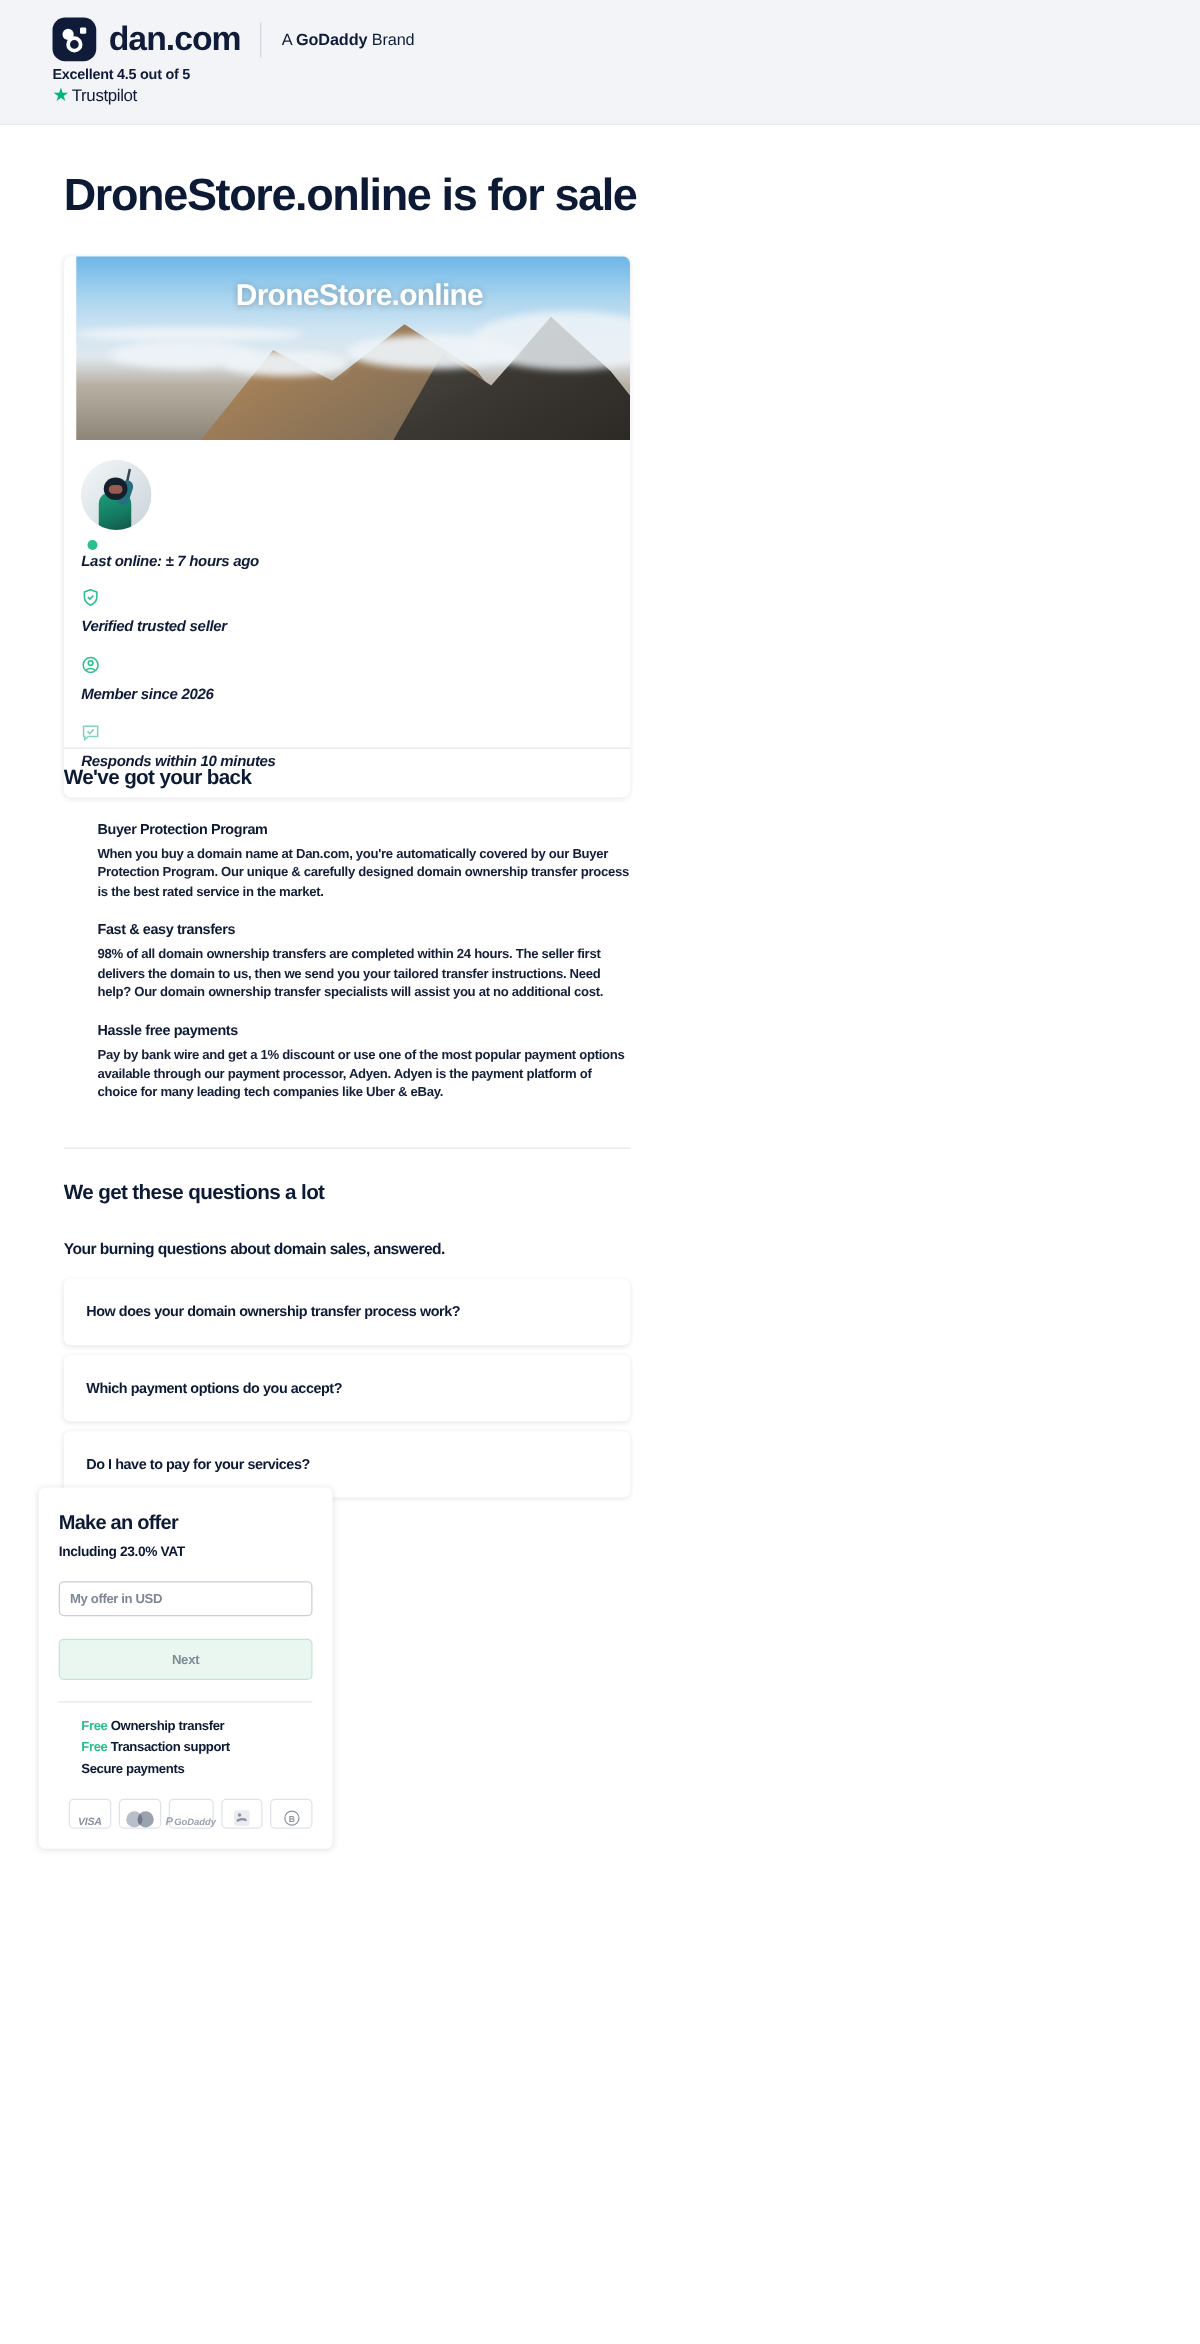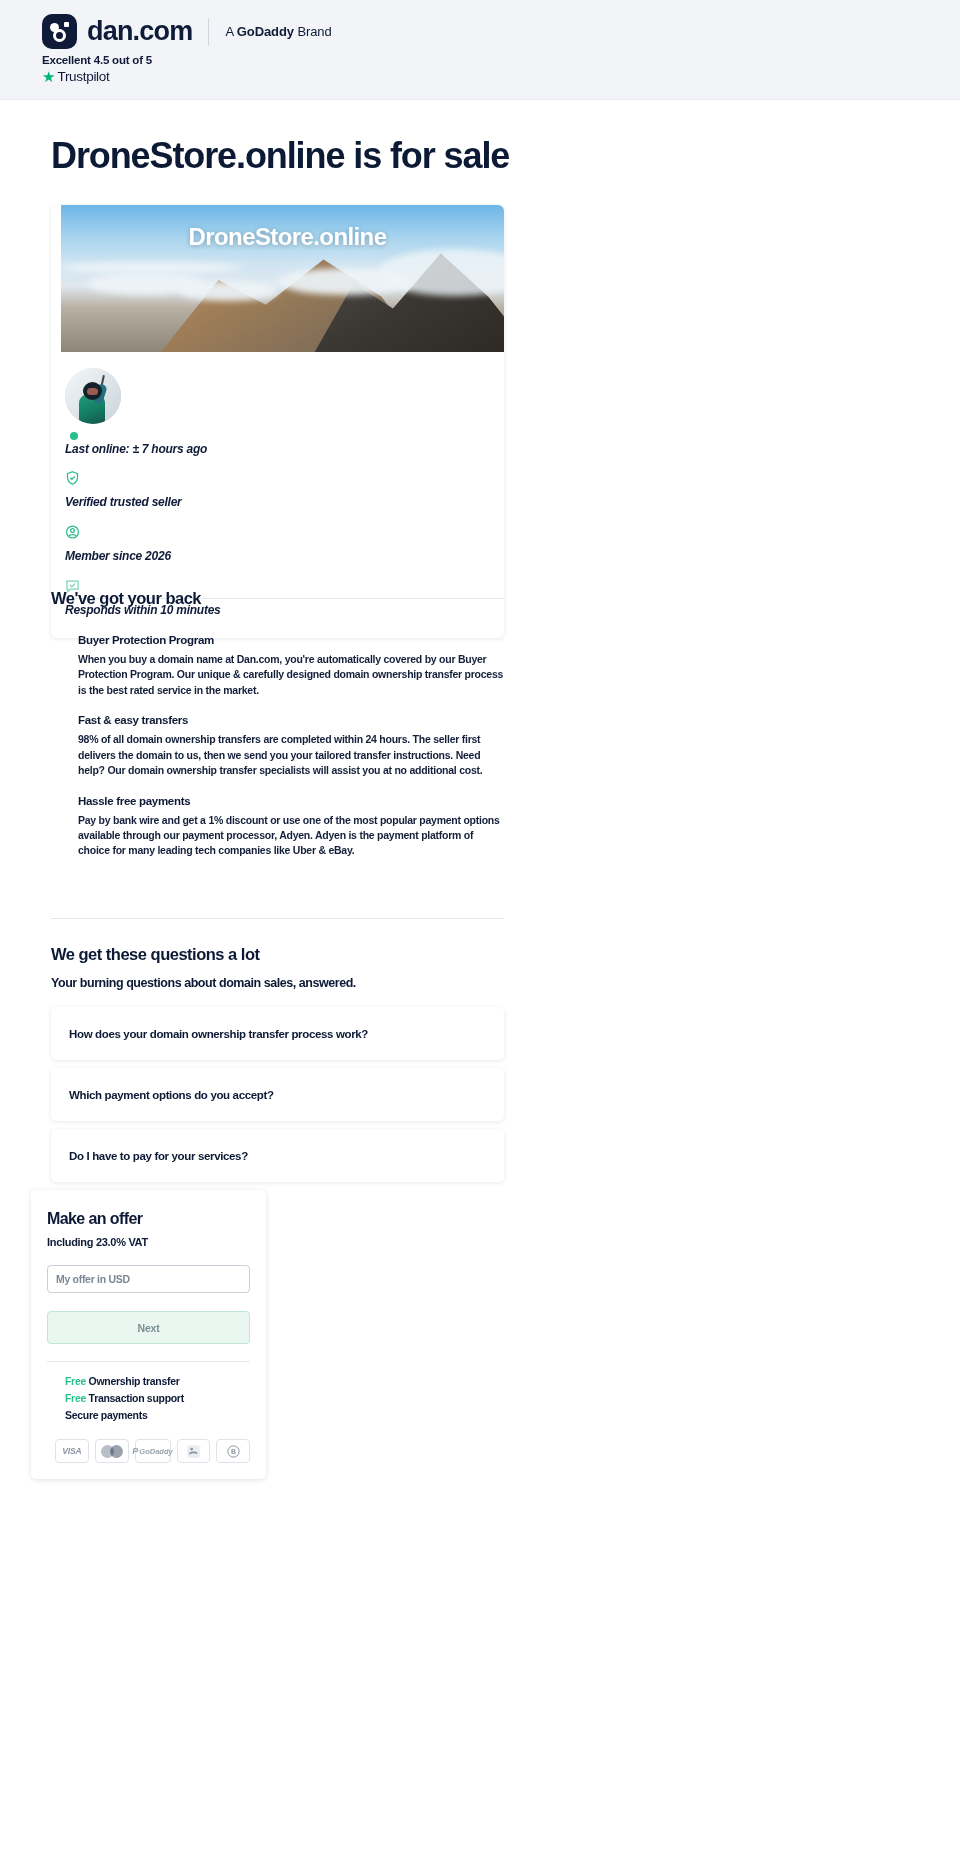--- a/index.html
+++ b/index.html
@@ -105,30 +105,30 @@
   .seller-line { font-size: 12px; font-weight: 700; color:#0f1b38; letter-spacing:-0.25px; }
   .last-online { margin-top: 18px; }
   .trust-item { margin-top: 14px; }
   .trust-item .ti-icon { display:block; height:16px; margin-bottom:6px; }
   .ti-icon svg { display:block; }
 
   
   .hr { position:absolute; left:51px; width:453px; height:1px; background:#e4e7ec; }
 
   
-  .sec-back { position:absolute; left:51px; top:589px; width:453px; }
+  .sec-back { position:absolute; left:51px; top:613px; width:453px; }
   .sec-h2 { font-size: 16.5px; font-weight: 800; letter-spacing:-0.5px; color:#0d1a35; }
   .back-list { margin-top: 26px; padding-left: 27px; }
   .back-item { margin-bottom: 16px; }
   .back-item h3 { font-size: 11.5px; font-weight: 800; letter-spacing:-0.3px; color:#0d1a35; margin-bottom:6px;}
   .back-item p { font-size: 10.5px; font-weight: 700; line-height: 1.47; color:#141f3a; letter-spacing:-0.25px;}
 
   
   .sec-faq { position:absolute; left:51px; top:945px; width:453px; }
-  .faq-sub { font-size: 12.5px; font-weight: 800; letter-spacing:-0.45px; color:#0d1a35; margin-top:12px;}
+  .faq-sub { font-size: 12.5px; font-weight: 800; letter-spacing:-0.45px; color:#0d1a35; margin-top:28px;}
   .faq-list { margin-top: 17px; }
   .faq-card {
     background:#fff; border-radius:5px; box-shadow: 0 1px 4px rgba(16,30,60,0.10);
     height: 53px; display:flex; align-items:center; padding: 0 18px; margin-bottom: 8px;
   }
   .faq-card span { font-size: 11.5px; font-weight: 800; letter-spacing:-0.35px; color:#0d1a35; }
 
   
   .offer-panel {
     position:absolute; left:31px; top:1190px; width:235px;
@@ -147,21 +147,21 @@
     margin-top: 18px; width:100%; height: 33px; border:1px solid #bfe6d8; border-radius:4px;
     background:#eaf7f1; color:#7a8e93; font-size: 10.5px; font-weight:800; letter-spacing:-0.2px;
     font-family:"Liberation Sans", sans-serif; cursor:default;
   }
   .offer-hr { height:1px; background:#e4e7ec; margin: 17px 0 13px; }
   .perk { font-size: 10.5px; font-weight: 800; letter-spacing:-0.3px; color:#0d1a35; margin-bottom: 5px; padding-left:18px;}
   .perk .free { color:#2bbf8e; }
   .pay-row { display:flex; gap:6px; margin-top: 18px; padding-left: 8px; }
   .pay-chip {
     width: 36px; height: 24px; border:1px solid #dfe3e9; border-radius:4px; background:#fff;
-    display:flex; align-items:center; justify-content:center;
+    display:flex; align-items:flex-end; justify-content:center;
   }
   .pc-visa { font-size: 8.5px; font-weight: 800; font-style: italic; color:#8c93a0; letter-spacing:-0.2px;}
   .pc-mc { position:relative; width:22px; height:13px; }
   .pc-mc i { position:absolute; top:0; width:13px; height:13px; border-radius:50%; background:#b9bfc9; }
   .pc-mc i:first-child { left:0; }
   .pc-mc i:last-child { right:0; background:#9aa2ae; mix-blend-mode:multiply;}
   .pc-pp { display:flex; align-items:center; gap:1px; }
   .pc-pp b { font-size: 9px; color:#9aa2ae; font-style:italic; font-weight:800;}
   .pc-pp span { font-size: 7.5px; color:#9aa2ae; font-style:italic; font-weight:800;}
   .pc-ico svg { display:block; }

